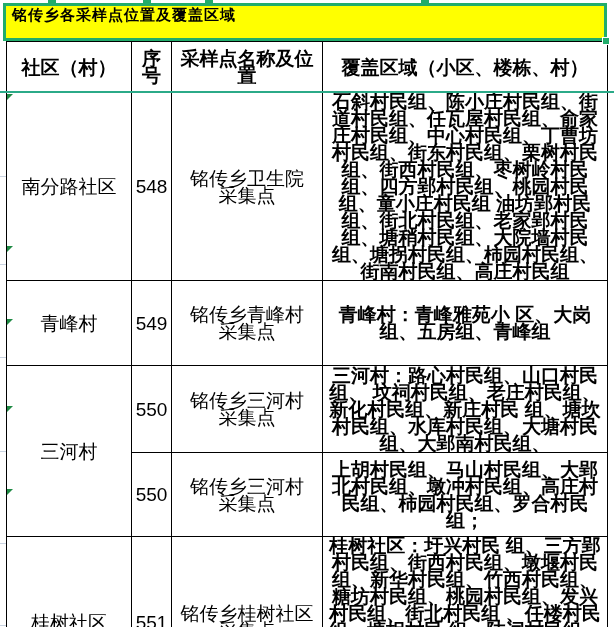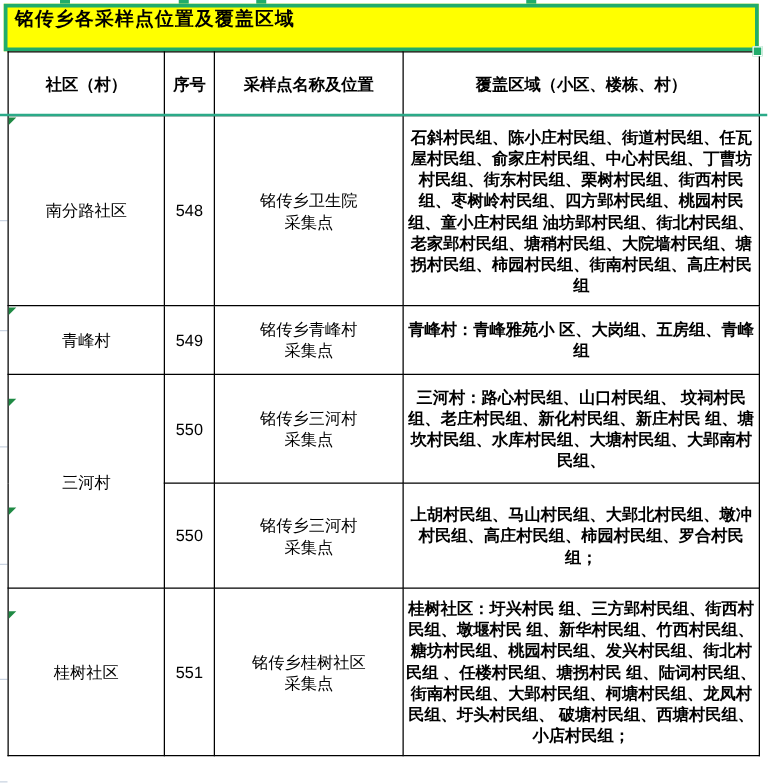--- a/index.html
+++ b/index.html
@@ -24,21 +24,21 @@
   .top-tick{position:absolute;top:0;height:3px;width:8px;background:#21ac6b;}
   
   .freeze-line{position:absolute;left:0;top:91px;width:614px;height:2px;background:#2baa88;z-index:4;}
   
   table.main{
     position:absolute;left:6px;top:41px;width:601px;
     border-collapse:collapse;table-layout:fixed;
   }
   table.main td,table.main th{
     border:1px solid #000;padding:0 1px;box-sizing:border-box;
-    font-size:13px;line-height:17px;text-align:center;vertical-align:middle;
+    font-size:19px;line-height:17px;text-align:center;vertical-align:middle;
     overflow:hidden;
   }
   th{font-weight:bold;font-size:13px;}
   td.site{white-space:pre-line;}
   td.coverage{text-align:center;font-weight:bold;}
   
   .err-tri{
     position:absolute;width:0;height:0;z-index:6;
     border-top:6px solid #1f8a44;border-right:6px solid transparent;
   }
@@ -81,21 +81,21 @@
   </tr>
 
   <tr style="height:152px">
     <td>南分路社区</td>
     <td>548</td>
     <td class="site">铭传乡卫生院
 采集点</td>
     <td class="coverage">石斜村民组、陈小庄村民组、街道村民组、任瓦屋村民组、俞家庄村民组、中心村民组、丁曹坊村民组、街东村民组、栗树村民组、街西村民组、枣树岭村民组、四方郢村民组、桃园村民组、童小庄村民组 油坊郢村民组、街北村民组、老家郢村民组、塘稍村民组、大院墙村民组、塘拐村民组、柿园村民组、街南村民组、高庄村民组</td>
   </tr>
 
-  <tr style="height:55px">
+  <tr style="height:85px">
     <td>青峰村</td>
     <td>549</td>
     <td class="site">铭传乡青峰村
 采集点</td>
     <td class="coverage">青峰村：青峰雅苑小 区、大岗组、五房组、青峰组</td>
   </tr>
 
   <tr style="height:87px">
     <td rowspan="2">三河村</td>
     <td>550</td>

